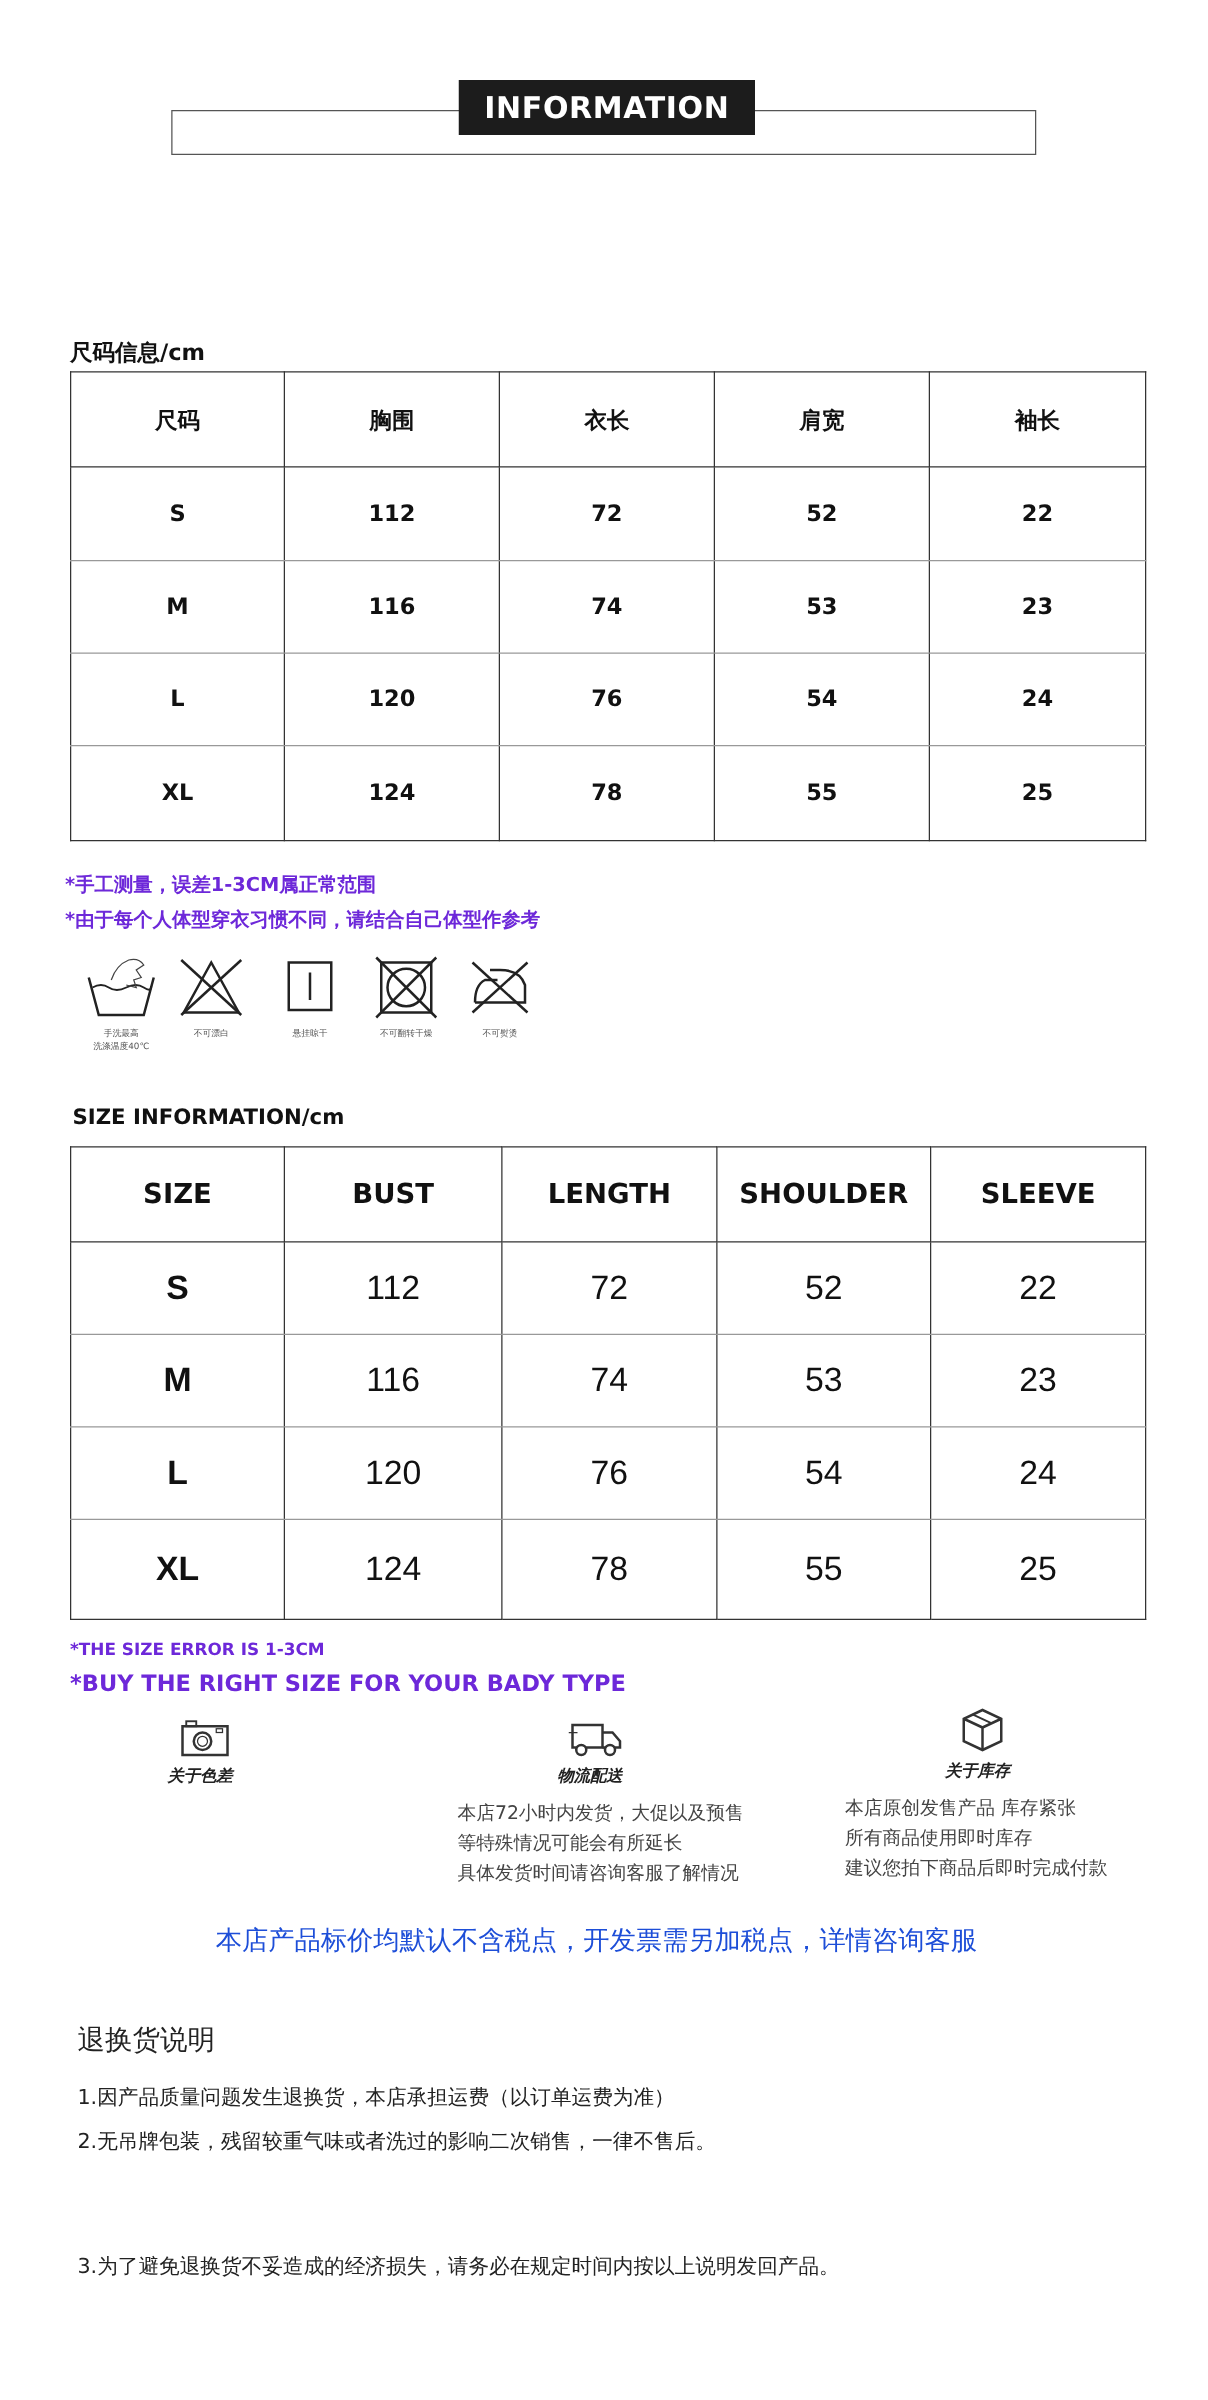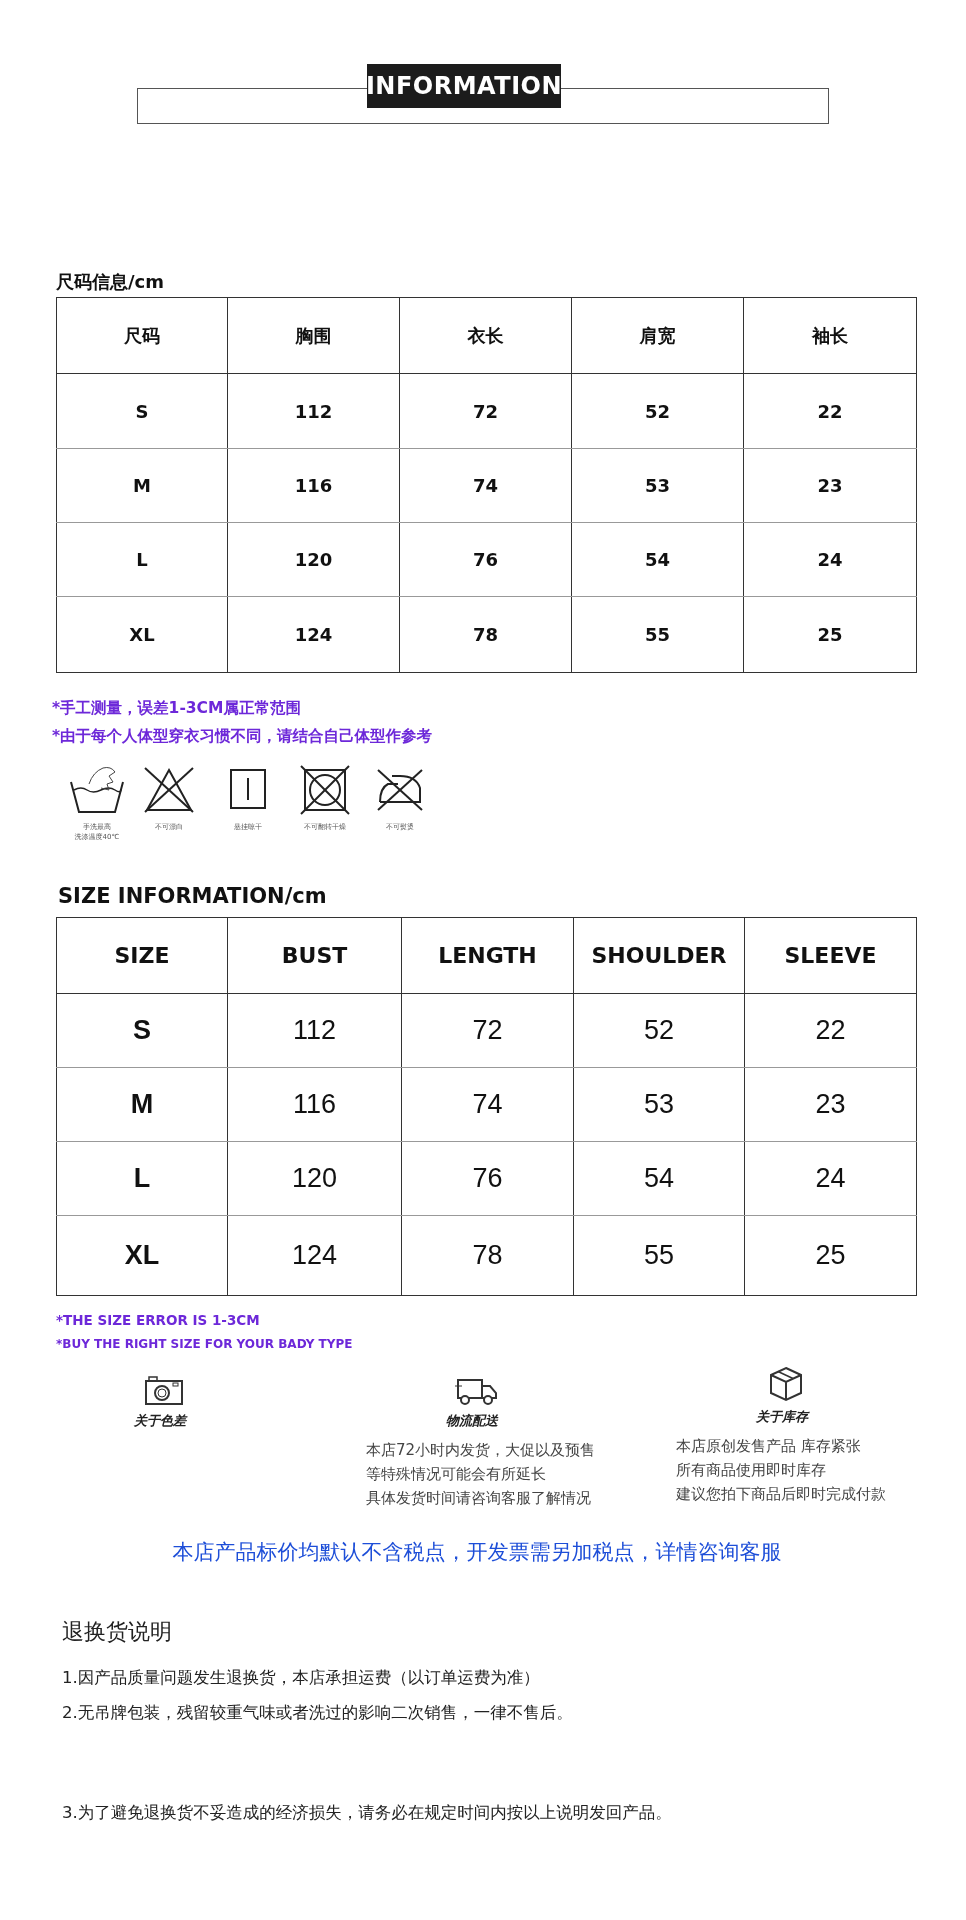--- a/index.html
+++ b/index.html
@@ -2,21 +2,21 @@
 <html><head>
 <meta charset="utf-8">
 <style>
   html, body { margin:0; padding:0; background:#ffffff; }
   body { width:966px; height:1920px; position:relative; overflow:hidden;
          font-family:"DejaVu Sans", "Liberation Sans", sans-serif; color:#111; }
 
   
   .banner-frame { position:absolute; left:137px; top:88px; width:692px; height:36px;
                   border:1.5px solid #555; box-sizing:border-box; }
-  .banner-label { position:absolute; left:367px; top:64px; width:194px; height:44px;
+  .banner-label { position:absolute; left:367px; top:64px; width:237px; height:44px;
                   background:#1c1c1c; color:#fff; font-weight:bold; font-size:24px;
                   display:flex; align-items:center; justify-content:center; letter-spacing:0.5px; }
 
   .section-title { position:absolute; font-weight:bold; font-size:18px; color:#111; }
 
   
   table.size-table { position:absolute; border-collapse:collapse; table-layout:fixed; }
   table.size-table td { border:1.5px solid #333; text-align:center; vertical-align:middle;
                         font-size:18px; color:#111; }
   table.size-table tr.head td { font-weight:bold; }
@@ -138,21 +138,21 @@
 </div>
 <div class="care" style="left:355px;">
   <svg width="60" height="52" viewBox="0 0 60 52">
     <path d="M10 38 L50 38 L50 24 Q46 12 30 12 L22 12 M28 20 L18 20 Q10 24 10 38" fill="none" stroke="#222" stroke-width="2"></path>
     <line x1="8" y1="6" x2="52" y2="46" stroke="#222" stroke-width="2"></line>
     <line x1="52" y1="6" x2="8" y2="46" stroke="#222" stroke-width="2"></line>
   </svg>
   <div class="care-label">不可熨烫</div>
 </div>
 
-<div class="section-title" style="left:58px; top:884px; font-weight:900; font-size:21px;">SIZE INFORMATION/cm</div>
+<div class="section-title" style="left:58px; top:884px; font-weight:900; font-size:17px;">SIZE INFORMATION/cm</div>
 <table class="size-table en" style="left:56px; top:917px; width:860px;">
   <colgroup>
       <col style="width:171px">
       <col style="width:174px">
       <col style="width:172px">
       <col style="width:171px">
       <col style="width:172px">
     </colgroup>
   <tbody>
       <tr class="head" style="height:76px">
@@ -187,21 +187,21 @@
     <td class="size-col">XL</td>
     <td>124</td>
     <td>78</td>
     <td>55</td>
     <td>25</td>
   </tr>
 </tbody>
   </table>
 
 <div class="note" style="left:56px; top:1312px; font-weight:900; font-size:13.5px;">*THE SIZE ERROR IS 1-3CM</div>
-<div class="note" style="left:56px; top:1337px; font-weight:900; font-size:12px;">*BUY THE RIGHT SIZE FOR YOUR BADY TYPE</div>
+<div class="note" style="left:56px; top:1337px; font-weight:900; font-size:18px;">*BUY THE RIGHT SIZE FOR YOUR BADY TYPE</div>
 
 <div class="info" style="left:56px; width:260px;">
   <svg class="info-icon" width="40" height="30" viewBox="0 0 40 30" style="margin-left:88px;">
     <rect x="2" y="5" width="36" height="23" fill="none" stroke="#333" stroke-width="2"></rect>
     <rect x="5" y="1" width="8" height="4" fill="none" stroke="#333" stroke-width="1.5"></rect>
     <circle cx="18" cy="17" r="7" fill="none" stroke="#333" stroke-width="2"></circle>
     <circle cx="18" cy="17" r="4" fill="none" stroke="#333" stroke-width="1"></circle>
     <rect x="29" y="7" width="5" height="3" fill="none" stroke="#333" stroke-width="1"></rect>
   </svg>
   <div class="info-title" style="text-align:left; margin-left:78px;">关于色差</div>

